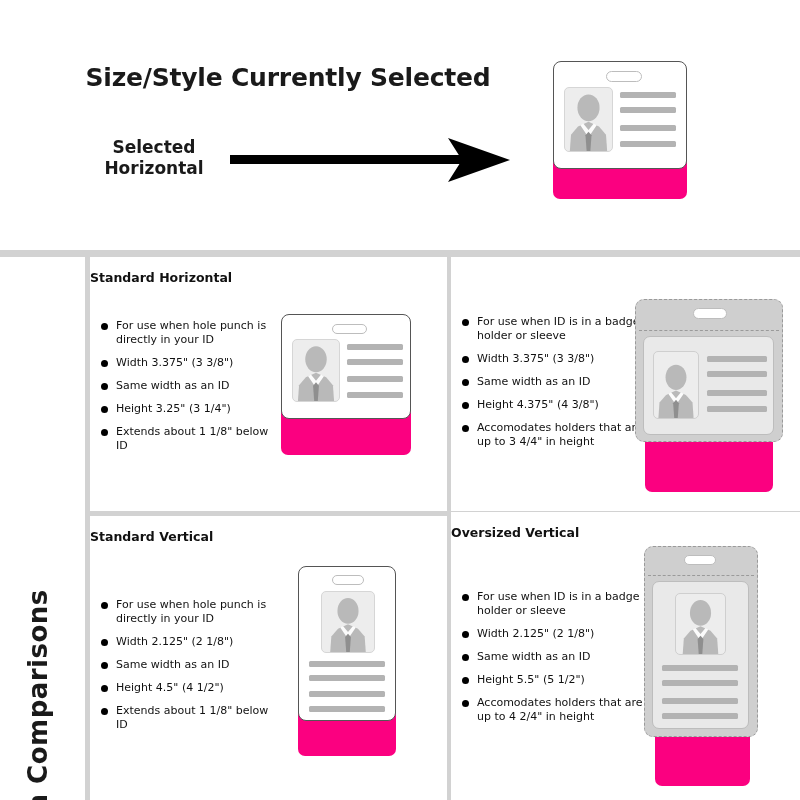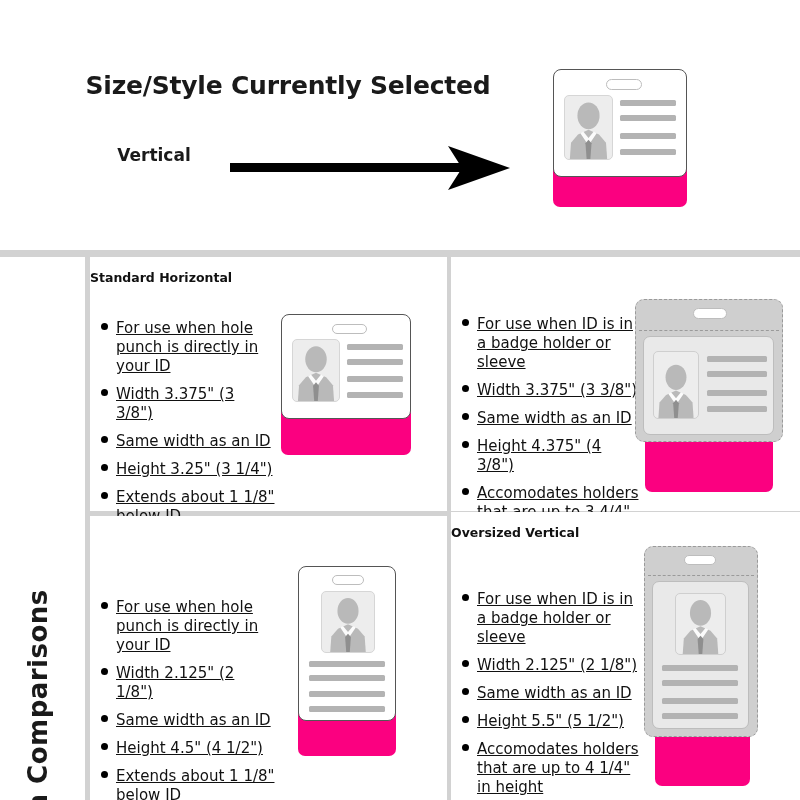--- a/index.html
+++ b/index.html
@@ -5,21 +5,21 @@
   * { box-sizing: border-box; margin: 0; padding: 0; }
   html, body {
     width: 800px; height: 800px;
     background: #ffffff;
     font-family: "DejaVu Sans", sans-serif;
     overflow: hidden;
   }
   #page { position: relative; width: 800px; height: 800px; background: #fff; }
 
   
-  #top-section { position: absolute; left: 0; top: 12px; width: 800px; height: 182px; }
+  #top-section { position: absolute; left: 0; top: 4px; width: 800px; height: 182px; }
 
   #main-title {
     position: absolute; left: 68px; top: 60px; width: 440px;
     font-size: 25px; font-weight: bold; color: #1a1a1a;
     letter-spacing: -0.2px; text-align: center; line-height: 1.1;
   }
 
   #selected-label {
     position: absolute; left: 84px; top: 133px; width: 140px;
     font-size: 17px; font-weight: bold; color: #1a1a1a;
@@ -57,21 +57,21 @@
   #q-tl .q-title, #q-bl .q-title { padding-right: 16px; }
 
   .bullets { position: absolute; left: 10px; }
   #q-tl .bullets { top: 62px; width: 175px; }
   #q-tr .bullets { top: 58px; width: 182px; }
   #q-bl .bullets { top: 82px; width: 175px; }
   #q-br .bullets { top: 78px; width: 182px; }
 
   .bullet-item {
     position: relative; padding-left: 16px; margin-bottom: 9px;
-    font-size: 15px; line-height: 1.27; color: #111; text-decoration: underline;
+    font-size: 11px; line-height: 1.27; color: #111;
   }
   .bullet-item:before {
     content: ""; position: absolute; left: 1px; top: 4px;
     width: 7px; height: 7px; border-radius: 50%; background: #000;
   }
 
   
   .badge { position: absolute; }
 
   .pink-body {
@@ -112,21 +112,22 @@
 </head>
 <body>
 
 <div id="page">
 
   <div id="top-section">
 
     <div id="main-title">Size/Style Currently Selected</div>
 
     <div id="selected-label">
-      <div>Vertical</div>
+      <div>Selected</div>
+      <div>Horizontal</div>
     </div>
 
     <div id="arrow-wrap">
       <svg width="280" height="52" viewBox="0 0 280 52">
         <rect x="0" y="21" width="232" height="9" fill="#000"></rect>
         <path d="M 218 4 L 280 26 L 218 48 L 232 26 Z" fill="#000"></path>
       </svg>
     </div>
 
     <div class="badge" style="left:545px; top:55px; width:150px; height:145px;">
@@ -214,20 +215,21 @@
             <div class="txtline" style="left:63px; top:19px; width:60px; height:6px;"></div>
             <div class="txtline" style="left:63px; top:34px; width:60px; height:6px;"></div>
             <div class="txtline" style="left:63px; top:53px; width:60px; height:6px;"></div>
             <div class="txtline" style="left:63px; top:69px; width:60px; height:6px;"></div>
           </div>
         </div>
       </div>
     </div>
 
     <div class="quadrant" id="q-bl">
+      <div class="q-title">Standard Vertical</div>
       <div class="bullets">
         <div class="bullet-item">For use when hole punch is directly in your ID</div>
         <div class="bullet-item">Width 2.125" (2 1/8")</div>
         <div class="bullet-item">Same width as an ID</div>
         <div class="bullet-item">Height 4.5" (4 1/2")</div>
         <div class="bullet-item">Extends about 1 1/8" below ID</div>
       </div>
 
       <div class="badge" style="left:205px; top:48px; width:110px; height:200px;">
         <div class="pink-body" style="left:3px; top:130px; width:98px; height:62px;"></div>
@@ -249,21 +251,21 @@
       </div>
     </div>
 
     <div class="quadrant" id="q-br">
       <div class="q-title">Oversized Vertical</div>
       <div class="bullets">
         <div class="bullet-item">For use when ID is in a badge holder or sleeve</div>
         <div class="bullet-item">Width 2.125" (2 1/8")</div>
         <div class="bullet-item">Same width as an ID</div>
         <div class="bullet-item">Height 5.5" (5 1/2")</div>
-        <div class="bullet-item">Accomodates holders that are up to 4 1/4" in height</div>
+        <div class="bullet-item">Accomodates holders that are up to 4 2/4" in height</div>
       </div>
 
       <div class="badge" style="left:190px; top:32px; width:125px; height:245px;">
         <div class="pink-body" style="left:14px; top:180px; width:95px; height:62px;"></div>
         <div class="sleeve" style="left:3px; top:2px; width:114px; height:191px;">
           <div class="sleeve-seam" style="top:28px;"></div>
           <div class="slot" style="left:39px; top:8px; width:32px; height:10px;"></div>
           <div class="card-inner" style="left:7px; top:34px; width:97px; height:148px;">
             <div class="photo" style="left:22px; top:11px; width:51px; height:62px;">
               <svg viewBox="0 0 40 54" preserveAspectRatio="xMidYMax meet">

